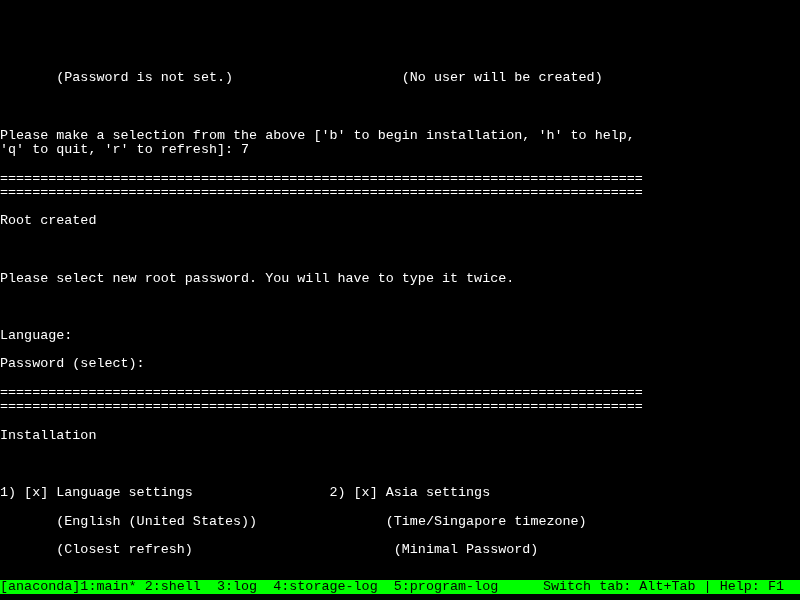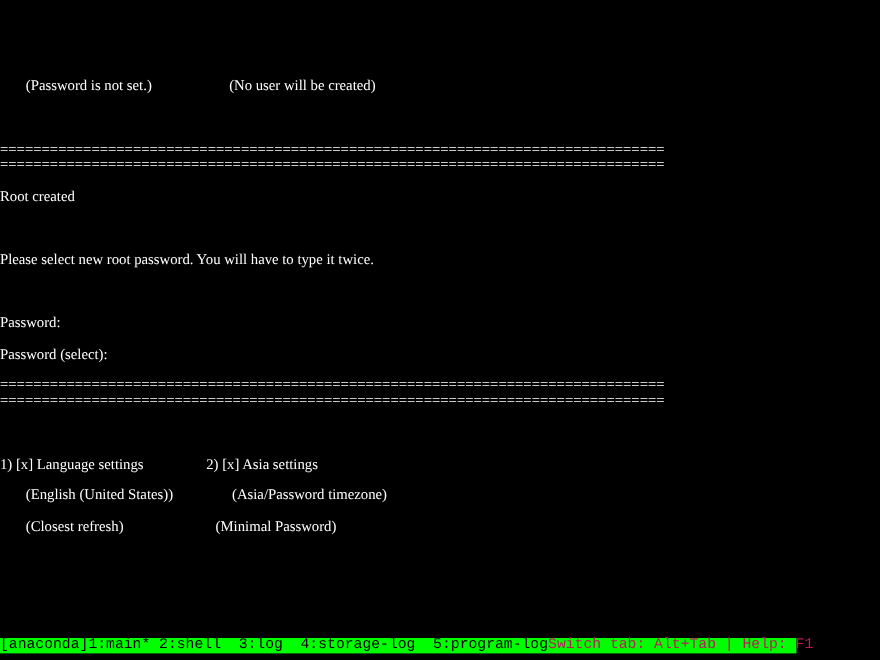--- a/index.html
+++ b/index.html
@@ -18,66 +18,68 @@
       line-height: 14.3px;
       white-space: pre;
       position: relative;
     }
     .terminal {
       padding: 0;
     }
     .row {
       display: block;
       min-height: 14.3px;
-      font-family: Liberation Serif, serif;
     }
     .separator {
       letter-spacing: 0;
       overflow: hidden;
     }
     .status-bar {
       position: absolute;
       bottom: 6px;
       left: 0;
-      width: 724px;
+      width: 800px;
       background: #00ff00;
       color: #000;
       height: 14.3px;
       line-height: 14.3px;
       display: flex;
     }
     .status-left {
       flex: 1;
     }
     .status-right {
-      color: #be185d;
+      color: #000000;
       padding-right: 8px;
     }
   </style>
 </head>
 <body>
 
 
 
 <div class="terminal">
 <span class="row">       <span>(Password is not set.)</span>                     <span>(No user will be created)</span></span>
 <span class="row"> </span>
+<span class="row">Please make a selection from the above ['b' to begin installation, 'h' to help,
+'q' to quit, 'r' to refresh]: 7</span>
 <span class="row separator">================================================================================
 ================================================================================</span>
 <span class="row">Root created</span>
 <span class="row"> </span>
 <span class="row">Please select new root password. You will have to type it twice.</span>
 <span class="row"> </span>
-<span class="row"><span>Password: </span></span>
+<span class="row"><span>Language: </span></span>
 <span class="row"><span>Password (select): </span></span>
 <span class="row separator">================================================================================
 ================================================================================</span>
+<span class="row">Installation</span>
 <span class="row"> </span>
 <span class="row">1) [x] <span>Language settings</span>                 2) [x] <span>Asia settings</span></span>
-<span class="row">       <span>(English (United States))</span>                <span>(Asia/Password timezone)</span></span>
+<span class="row">       <span>(English (United States))</span>                <span>(Time/Singapore timezone)</span></span>
 <span class="row">       <span>(Closest refresh)</span>                         <span>(Minimal Password)</span></span>
 
 
 
 
 
 
 
 
 

